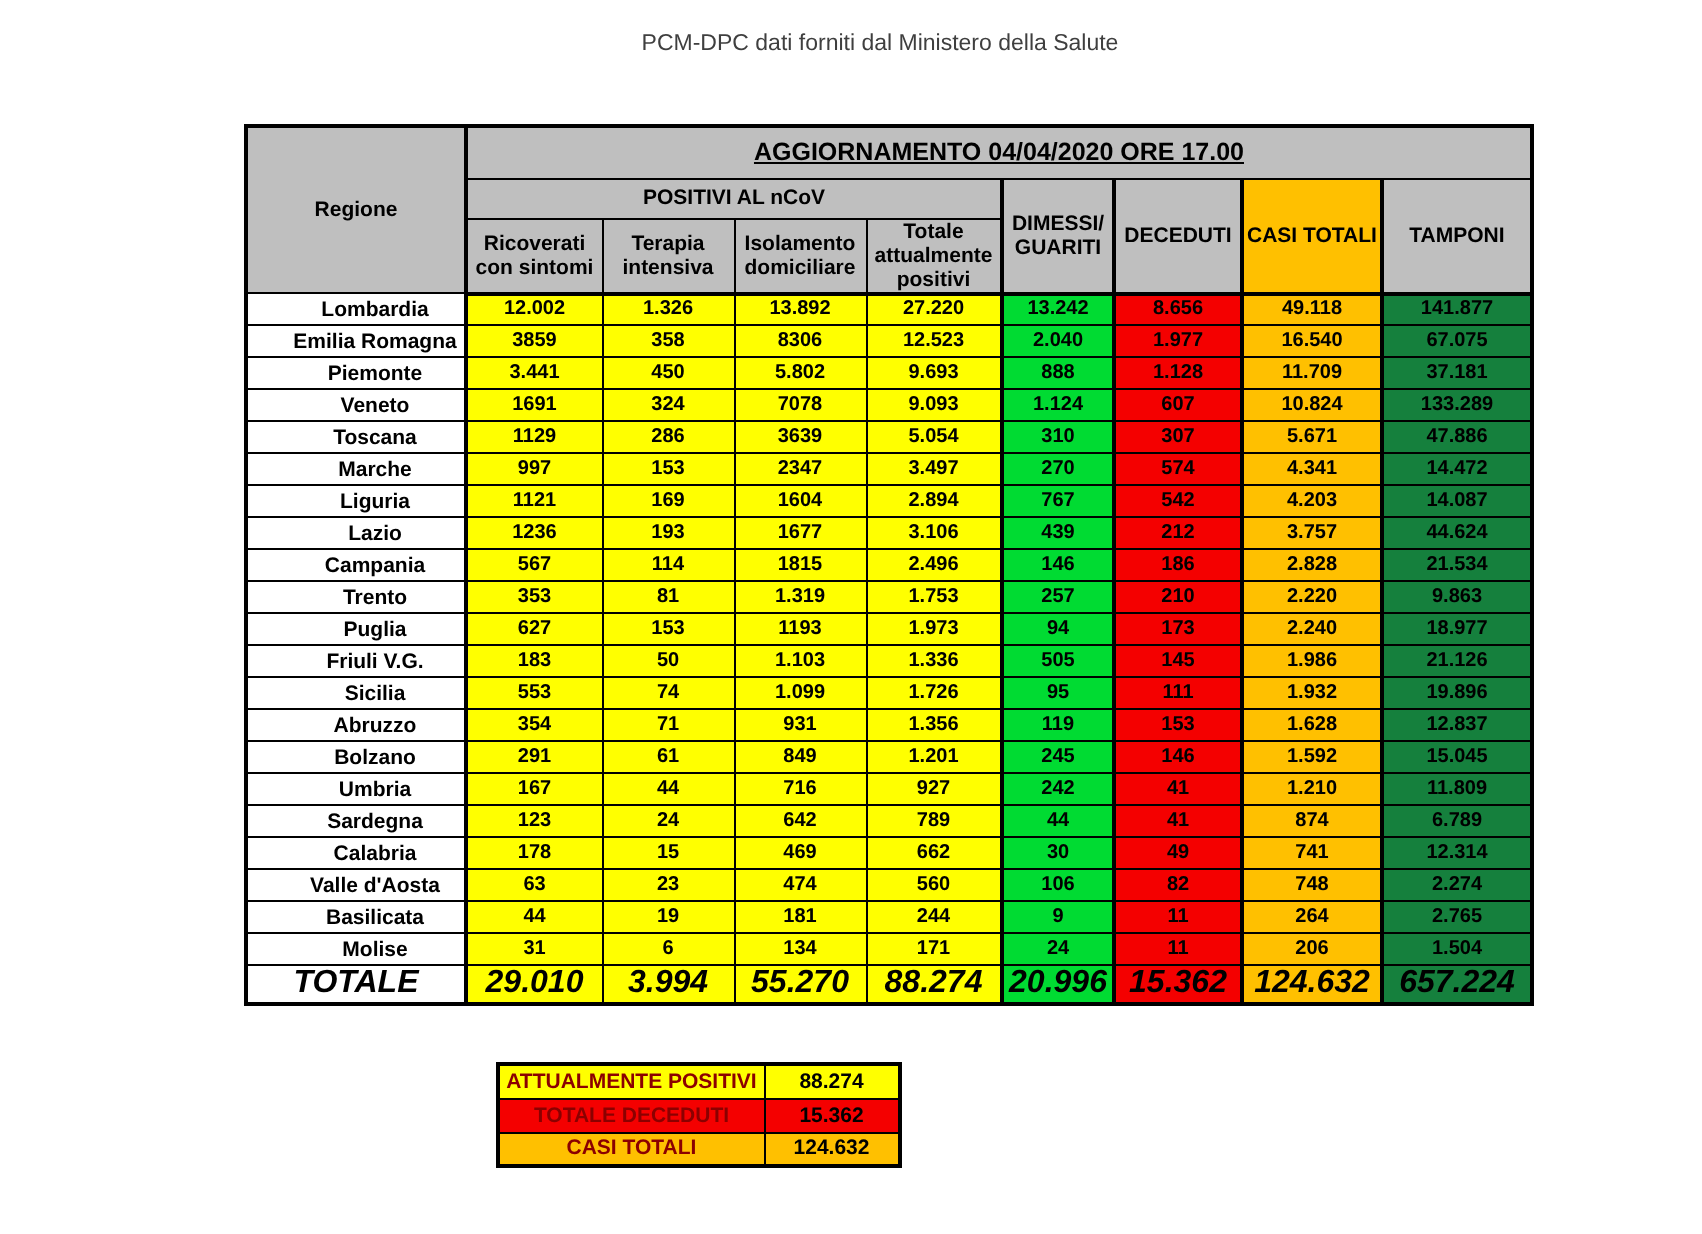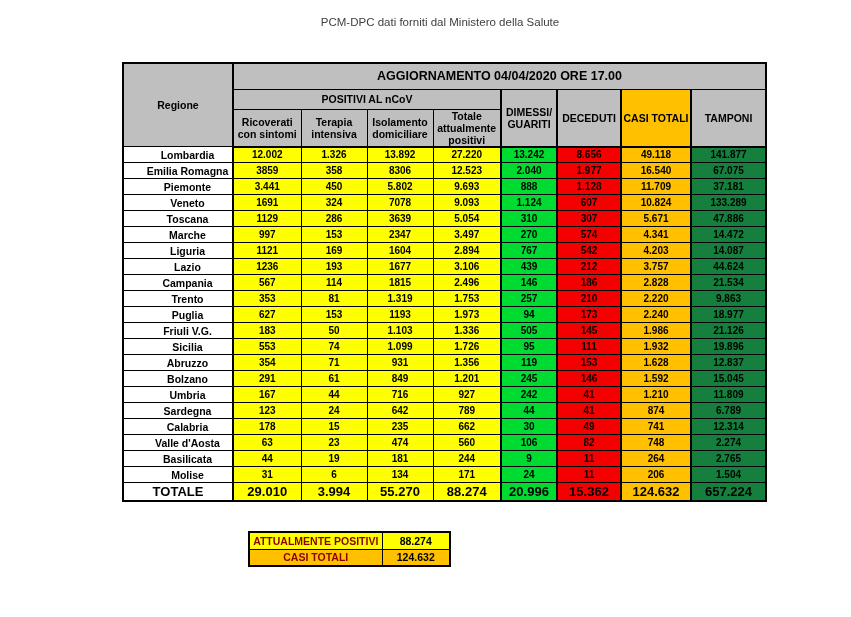--- a/index.html
+++ b/index.html
@@ -30,37 +30,38 @@
   table.main th, table.main td {
     border: 1px solid #000;
     padding: 0 1px;
     text-align: center;
     vertical-align: middle;
     font-weight: bold;
     color: #000;
     overflow: hidden;
   }
   thead th { background: #bfbfbf; font-size: 10.5px; line-height: 1.15; }
-  th.update-header { font-size: 12.5px; height: 26px; border-bottom: 2px solid #000; }
+  th.update-header { font-size: 12.5px; height: 26px; border-bottom: 2px solid #000; text-decoration: underline; }
   tr.group-row th { height: 20px; }
   tr.sub-row th { height: 34px; }
   th.casi-header { background: #ffc000; }
   .bl2 { border-left: 2px solid #000 !important; }
   .hb2 { border-bottom: 2px solid #000 !important; }
   tbody td { height: 16px; font-size: 10px; }
   tbody td.region { background: #ffffff; font-size: 10.5px; padding-left: 20px; }
   td.c-yellow { background: #ffff00; }
   td.c-green  { background: #00db32; }
   td.c-red    { background: #f40000; }
   td.c-orange { background: #ffc000; }
   td.c-gray   { background: #15803d; }
   tfoot td {
     border-top: 2px solid #000;
     height: 18px;
-    font-size: 13px;
+    font-size: 16px;
+    font-style: italic;
   }
   tfoot td.region { background: #ffffff; }
   table.summary {
     position: absolute;
     left: 248px; top: 531px;
     border-collapse: collapse;
     table-layout: fixed;
     border: 2px solid #000;
   }
   table.summary td {
@@ -297,21 +298,21 @@
         <td class="c-yellow">789</td>
         <td class="c-green bl2">44</td>
         <td class="c-red bl2">41</td>
         <td class="c-orange bl2">874</td>
         <td class="c-gray bl2">6.789</td>
       </tr>
       <tr>
         <td class="region">Calabria</td>
         <td class="c-yellow bl2">178</td>
         <td class="c-yellow">15</td>
-        <td class="c-yellow">235</td>
+        <td class="c-yellow">469</td>
         <td class="c-yellow">662</td>
         <td class="c-green bl2">30</td>
         <td class="c-red bl2">49</td>
         <td class="c-orange bl2">741</td>
         <td class="c-gray bl2">12.314</td>
       </tr>
       <tr>
         <td class="region">Valle d'Aosta</td>
         <td class="c-yellow bl2">63</td>
         <td class="c-yellow">23</td>
@@ -364,17 +365,21 @@
   <colgroup>
     <col style="width:133px">
     <col style="width:68px">
   </colgroup>
   <tbody>
       <tr>
         <td class="s-label c-yellow">ATTUALMENTE POSITIVI</td>
         <td class="s-value c-yellow">88.274</td>
       </tr>
       <tr>
+        <td class="s-label c-red">TOTALE DECEDUTI</td>
+        <td class="s-value c-red">15.362</td>
+      </tr>
+      <tr>
         <td class="s-label c-orange">CASI TOTALI</td>
         <td class="s-value c-orange">124.632</td>
       </tr>
     </tbody>
 </table>
 
 </body></html>

